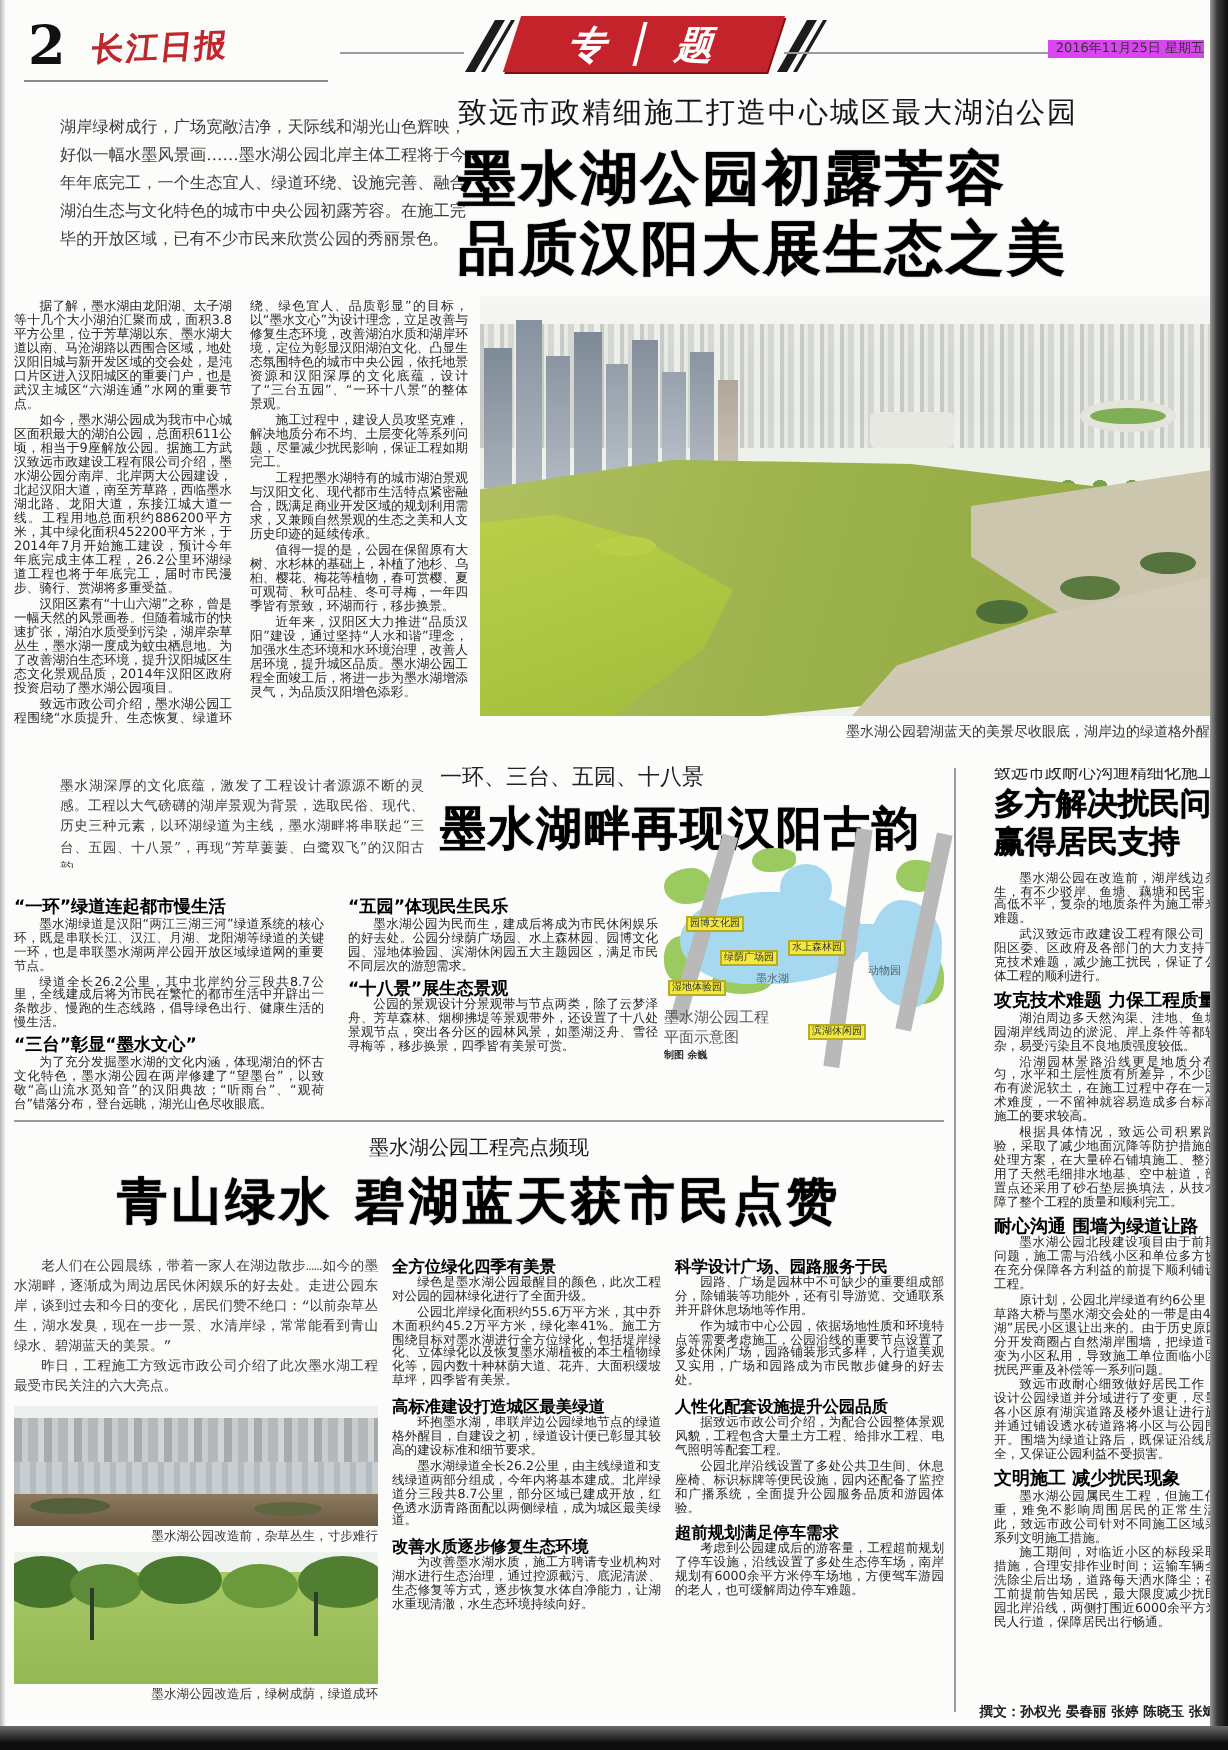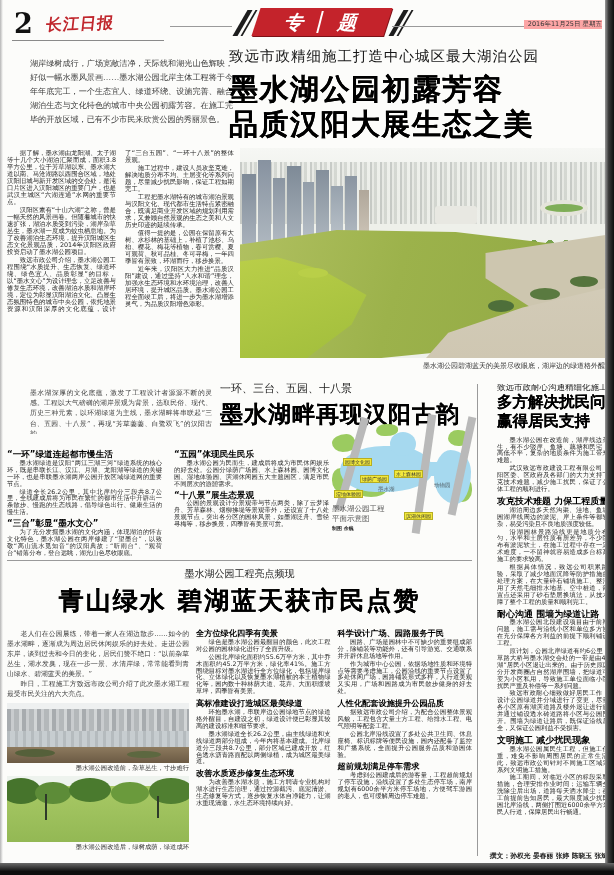--- a/index.html
+++ b/index.html
@@ -26,21 +26,21 @@
   .hl-left { left:170px; width:62px; }
   .hl-right { left:392px; width:178px; }
   .slash { position:absolute; top:10px; width:5px; height:26px; background:#1d1d1d; transform:skewX(-30deg); }
   .slash:after { content:""; position:absolute; left:8px; top:0; width:2px; height:26px; background:#1d1d1d; }
   .banner { position:absolute; left:256px; top:8px; width:132px; height:28px;
           background:#c4232b; transform:skewX(-18deg); box-shadow:1px 1px 0 #7d1016; }
   .banner-text { position:absolute; width:100%; top:2px; text-align:center; color:#fff;
           font-size:19px; font-weight:900; letter-spacing:14px; text-indent:14px; }
   .banner-slash { position:absolute; left:63px; top:3px; width:2px; height:22px; background:#fff; transform:skewX(4deg); }
   .date { position:absolute; right:12px; top:20px; font-size:6.5px; color:#333;
-          background:#fca5a5; padding-left:4px; }
+          background:#d946ef; padding-left:4px; }
 
   
   .lead-intro { position:absolute; left:30px; top:57px; width:203px; height:88px;
           font-family:"DejaVu Serif",serif; font-size:8.1px; line-height:1.72; color:#3b3b3b;
           text-align:justify; overflow:hidden; }
   .lead-head { position:absolute; left:229px; top:47px; width:370px; }
   .lead-kicker { font-size:14.5px; color:#161616; letter-spacing:1px; margin-bottom:6px; }
   .lead-title { font-size:29px; font-weight:900; line-height:1.2; letter-spacing:1.5px; color:#000;
           text-shadow:0 0 .6px #000; }
   .lead-body { position:absolute; left:7px; top:150px; width:227px; height:240px;
@@ -92,21 +92,21 @@
 
   
   .bot-rule { position:absolute; left:7px; top:560px; width:465px; height:1px; background:#9a9a9a; }
   .bot-head { position:absolute; left:7px; top:567px; width:465px; text-align:center; }
   .bot-kicker { font-size:10px; color:#1a1a1a; margin-bottom:3px; }
   .bot-title { font-size:25px; font-weight:900; letter-spacing:2px; color:#000; text-shadow:0 0 .6px #000; }
   .bot-cols { position:absolute; left:7px; top:629px; width:465px; height:229px;
           display:grid; grid-template-columns:182px 1fr 1fr; column-gap:7px; overflow:hidden; }
   .bot-intro { font-family:"DejaVu Serif",serif; font-size:6.8px; line-height:1.48;
           color:#3b3b3b; text-align:justify; }
-  .bot-intro p { text-indent:2em; }
+  .bot-intro p { text-indent:2em;font-family:Liberation Mono, monospace; }
   .photo-sm { position:relative; width:182px; overflow:hidden; background:#dfe3e3; }
   .cap-sm { font-size:6.3px; color:#333; text-align:right; margin:1px 0 3px; }
   .bot-cols .sec-h { font-size:8.2px; margin:5px 0 2px; }
   .bot-cols .sec-h:first-child { margin-top:1px; }
 </style>
 </head>
 <body>
 
 <div class="page">
 
@@ -126,20 +126,21 @@
   <div class="lead-intro">湖岸绿树成行，广场宽敞洁净，天际线和湖光山色辉映，好似一幅水墨风景画……墨水湖公园北岸主体工程将于今年年底完工，一个生态宜人、绿道环绕、设施完善、融合湖泊生态与文化特色的城市中央公园初露芳容。在施工完毕的开放区域，已有不少市民来欣赏公园的秀丽景色。</div>
 
   <div class="lead-head">
     <div class="lead-kicker">致远市政精细施工打造中心城区最大湖泊公园</div>
     <div class="lead-title">墨水湖公园初露芳容</div>
     <div class="lead-title">品质汉阳大展生态之美</div>
   </div>
 
   <div class="lead-body">
     <p>据了解，墨水湖由龙阳湖、太子湖等十几个大小湖泊汇聚而成，面积3.8平方公里，位于芳草湖以东、墨水湖大道以南、马沧湖路以西围合区域，地处汉阳旧城与新开发区域的交会处，是沌口片区进入汉阳城区的重要门户，也是武汉主城区“六湖连通”水网的重要节点。</p>
+    <p>如今，墨水湖公园成为我市中心城区面积最大的湖泊公园，总面积611公顷，相当于9座解放公园。据施工方武汉致远市政建设工程有限公司介绍，墨水湖公园分南岸、北岸两大公园建设，北起汉阳大道，南至芳草路，西临墨水湖北路、龙阳大道，东接江城大道一线。工程用地总面积约886200平方米，其中绿化面积452200平方米，于2014年7月开始施工建设，预计今年年底完成主体工程，26.2公里环湖绿道工程也将于年底完工，届时市民漫步、骑行、赏湖将多重受益。</p>
     <p>汉阳区素有“十山六湖”之称，曾是一幅天然的风景画卷。但随着城市的快速扩张，湖泊水质受到污染，湖岸杂草丛生，墨水湖一度成为蚊虫栖息地。为了改善湖泊生态环境，提升汉阳城区生态文化景观品质，2014年汉阳区政府投资启动了墨水湖公园项目。</p>
     <p>致远市政公司介绍，墨水湖公园工程围绕“水质提升、生态恢复、绿道环绕、绿色宜人、品质彰显”的目标，以“墨水文心”为设计理念，立足改善与修复生态环境，改善湖泊水质和湖岸环境，定位为彰显汉阳湖泊文化、凸显生态氛围特色的城市中央公园，依托地景资源和汉阳深厚的文化底蕴，设计了“三台五园”、“一环十八景”的整体景观。</p>
     <p>施工过程中，建设人员攻坚克难，解决地质分布不均、土层变化等系列问题，尽量减少扰民影响，保证工程如期完工。</p>
     <p>工程把墨水湖特有的城市湖泊景观与汉阳文化、现代都市生活特点紧密融合，既满足商业开发区域的规划利用需求，又兼顾自然景观的生态之美和人文历史印迹的延续传承。</p>
     <p>值得一提的是，公园在保留原有大树、水杉林的基础上，补植了池杉、乌桕、樱花、梅花等植物，春可赏樱、夏可观荷、秋可品桂、冬可寻梅，一年四季皆有景致，环湖而行，移步换景。</p>
     <p>近年来，汉阳区大力推进“品质汉阳”建设，通过坚持“人水和谐”理念，加强水生态环境和水环境治理，改善人居环境，提升城区品质。墨水湖公园工程全面竣工后，将进一步为墨水湖增添灵气，为品质汉阳增色添彩。</p>
   </div>
 
   <div class="photo-main">
     <div class="ph" style="left:0;top:0;right:0;height:62px;background:linear-gradient(#f6f7f4,#e9ebe4);"></div>

